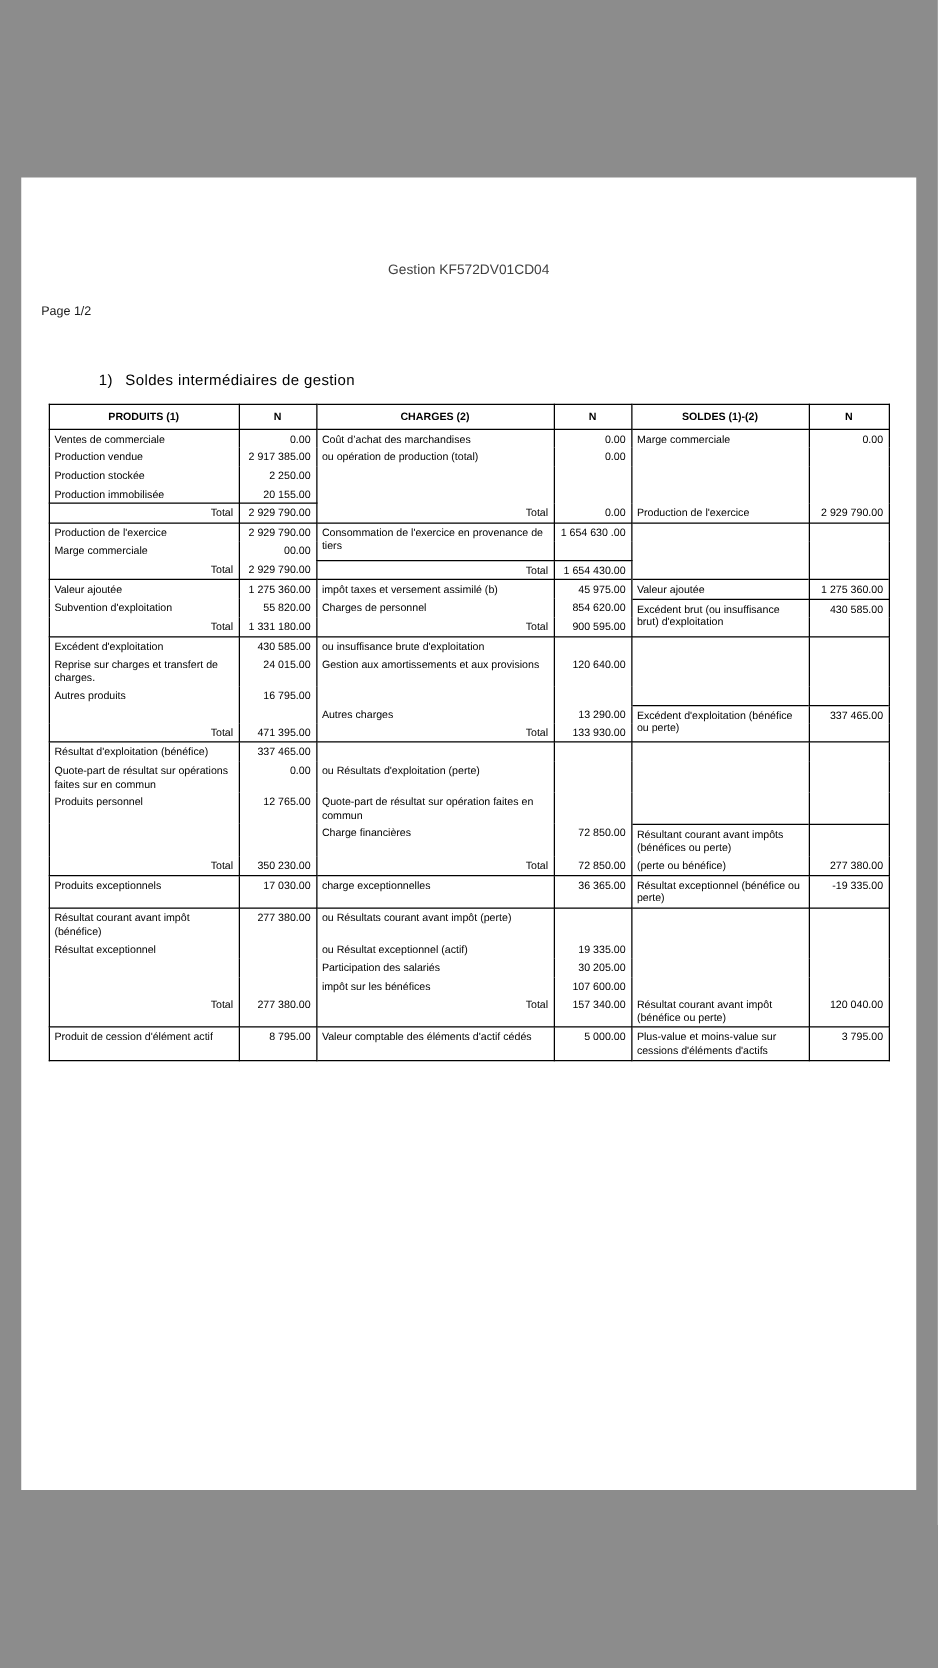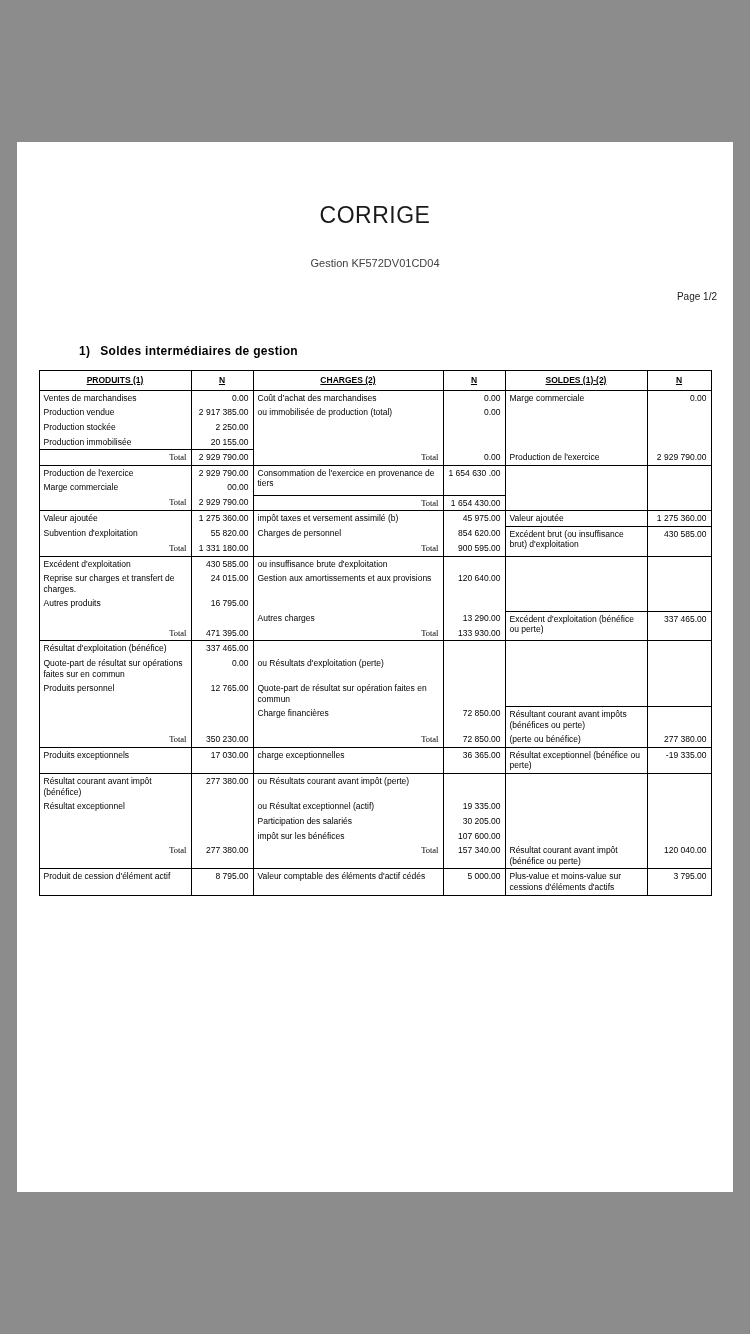--- a/index.html
+++ b/index.html
@@ -37,29 +37,29 @@
     letter-spacing: 0.5px;
   }
   .doc-subtitle {
     text-align: center;
     font-size: 11px;
     color: #404040;
     margin: 28px 0 0 0;
     font-weight: 400;
   }
   .doc-page-no {
-    text-align: right;
+    text-align: left;
     font-size: 10px;
     color: #1a1a1a;
     margin: 22px 0 0 0;
   }
   .section-heading {
     margin: 42px 0 12px 46px;
     font-size: 12px;
-    font-weight: bold;
+    font-weight: normal;
     color: #000;
     letter-spacing: 0.3px;
   }
   .section-heading .num {
     margin-right: 10px;
   }
   table.sig {
     border-collapse: collapse;
     width: 672px;
     margin: 0 auto;
@@ -72,46 +72,44 @@
     padding: 2px 4px;
     vertical-align: top;
     line-height: 1.25;
     font-weight: normal;
   }
   table.sig thead th {
     text-align: center;
     font-weight: bold;
     font-size: 8.5px;
     padding: 4px 19px;
-    text-decoration: underline;
   }
   
   col.c1 { width: 152px; }
   col.c2 { width: 62px; }
   col.c3 { width: 190px; }
   col.c4 { width: 62px; }
   col.c5 { width: 142px; }
   col.c6 { width: 64px; }
 
   .num { text-align: right; white-space: nowrap; }
   .b { font-weight: bold; }
-  .totlbl { text-align: right; font-weight: bold; font-family: Liberation Serif, serif; }
+  .totlbl { text-align: right; font-weight: bold; }
   .nob-top { border-top: none !important; }
   .nob-bottom { border-bottom: none !important; }
   .pad-left { padding-left: 8px; }
   .mid { vertical-align: middle; }
   .bot { vertical-align: bottom; }
 </style>
 </head>
 <body>
 
 <div class="viewport">
   <div class="page">
 
-    <h1 class="doc-title">CORRIGE</h1>
     <div class="doc-subtitle">Gestion KF572DV01CD04</div>
     <div class="doc-page-no">Page 1/2</div>
 
     <div class="section-heading">
       <span class="num">1)</span><span>Soldes intermédiaires de gestion</span>
     </div>
 
     <table class="sig">
       <colgroup>
         <col class="c1">
@@ -127,31 +125,31 @@
           <th>N</th>
           <th>CHARGES (2)</th>
           <th>N</th>
           <th>SOLDES (1)-(2)</th>
           <th>N</th>
         </tr>
       </thead>
       <tbody>
 
         <tr>
-          <td class="pad-left nob-bottom">Ventes de marchandises</td>
+          <td class="pad-left nob-bottom">Ventes de commerciale</td>
           <td class="num nob-bottom">0.00</td>
           <td class="nob-bottom">Coût d’achat des marchandises</td>
           <td class="num b nob-bottom">0.00</td>
           <td class="nob-bottom">Marge commerciale</td>
           <td class="num nob-bottom">0.00</td>
         </tr>
         <tr>
           <td class="nob-bottom nob-top">Production vendue</td>
           <td class="num nob-bottom nob-top">2 917 385.00</td>
-          <td class="nob-bottom nob-top">ou immobilisée de production (total)</td>
+          <td class="nob-bottom nob-top">ou opération de production (total)</td>
           <td class="num nob-bottom nob-top">0.00</td>
           <td class="nob-bottom nob-top"></td>
           <td class="nob-bottom nob-top"></td>
         </tr>
         <tr>
           <td class="nob-bottom nob-top">Production stockée</td>
           <td class="num nob-bottom nob-top">2 250.00</td>
           <td class="nob-bottom nob-top"></td>
           <td class="num nob-bottom nob-top"></td>
           <td class="nob-bottom nob-top"></td>

